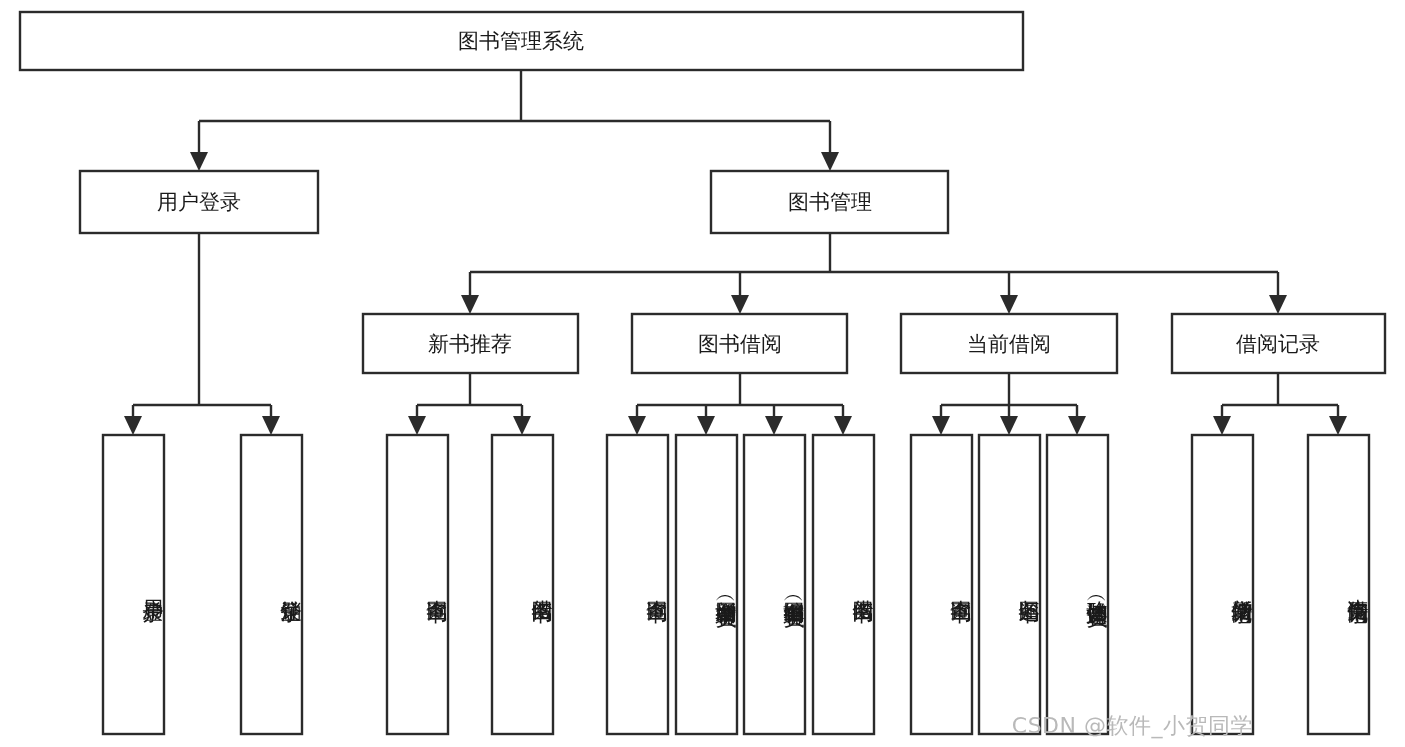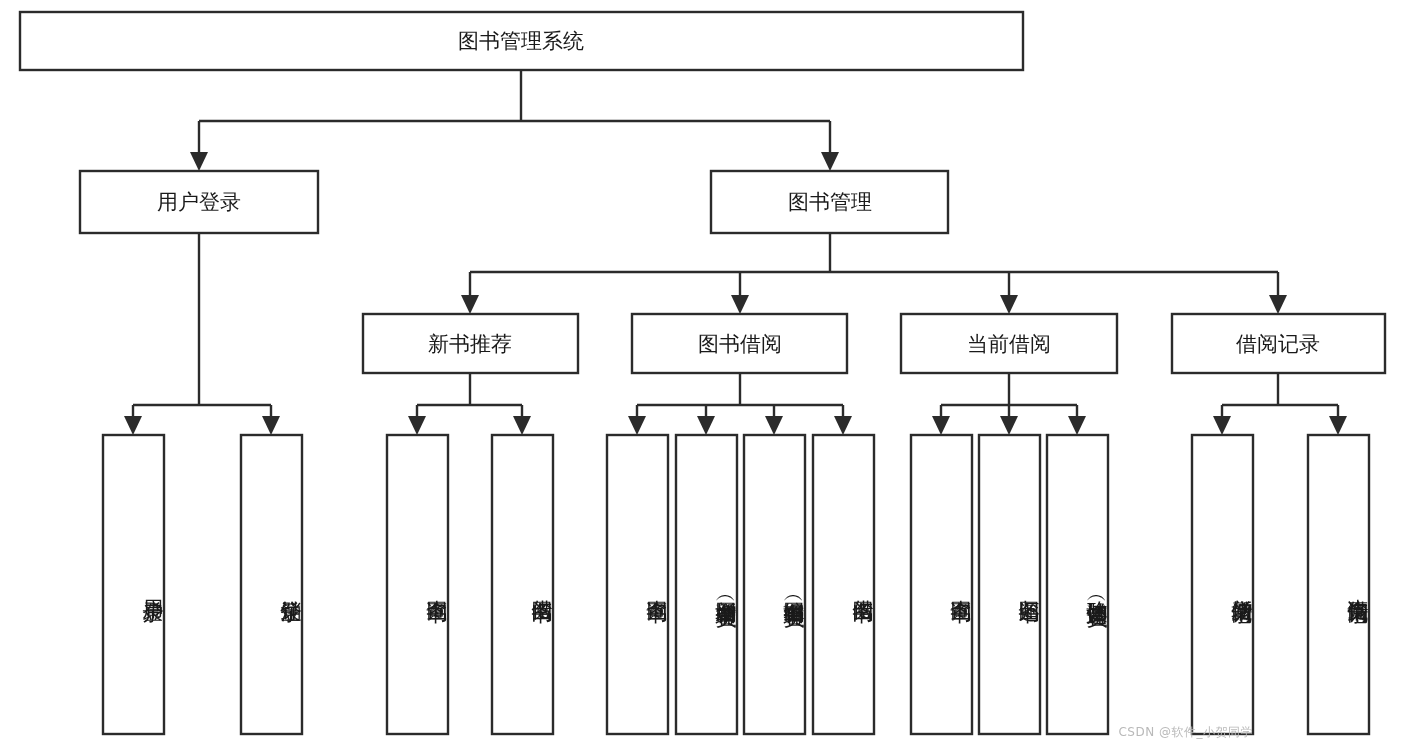--- a/index.html
+++ b/index.html
@@ -62,21 +62,21 @@
     text-align: center;
     white-space: nowrap;
     pointer-events: none;
     display: flex;
     align-items: flex-start;
     justify-content: center;
   }
   .watermark {
     position: absolute;
     font-family: "DejaVu Sans", "Liberation Sans", sans-serif;
-    font-size: 12px;
+    font-size: 22px;
     color: #b9b9b9;
     white-space: nowrap;
     letter-spacing: 0.5px;
   }
 </style>
 </head>
 <body>
 
 <div id="diagram-root">
 

